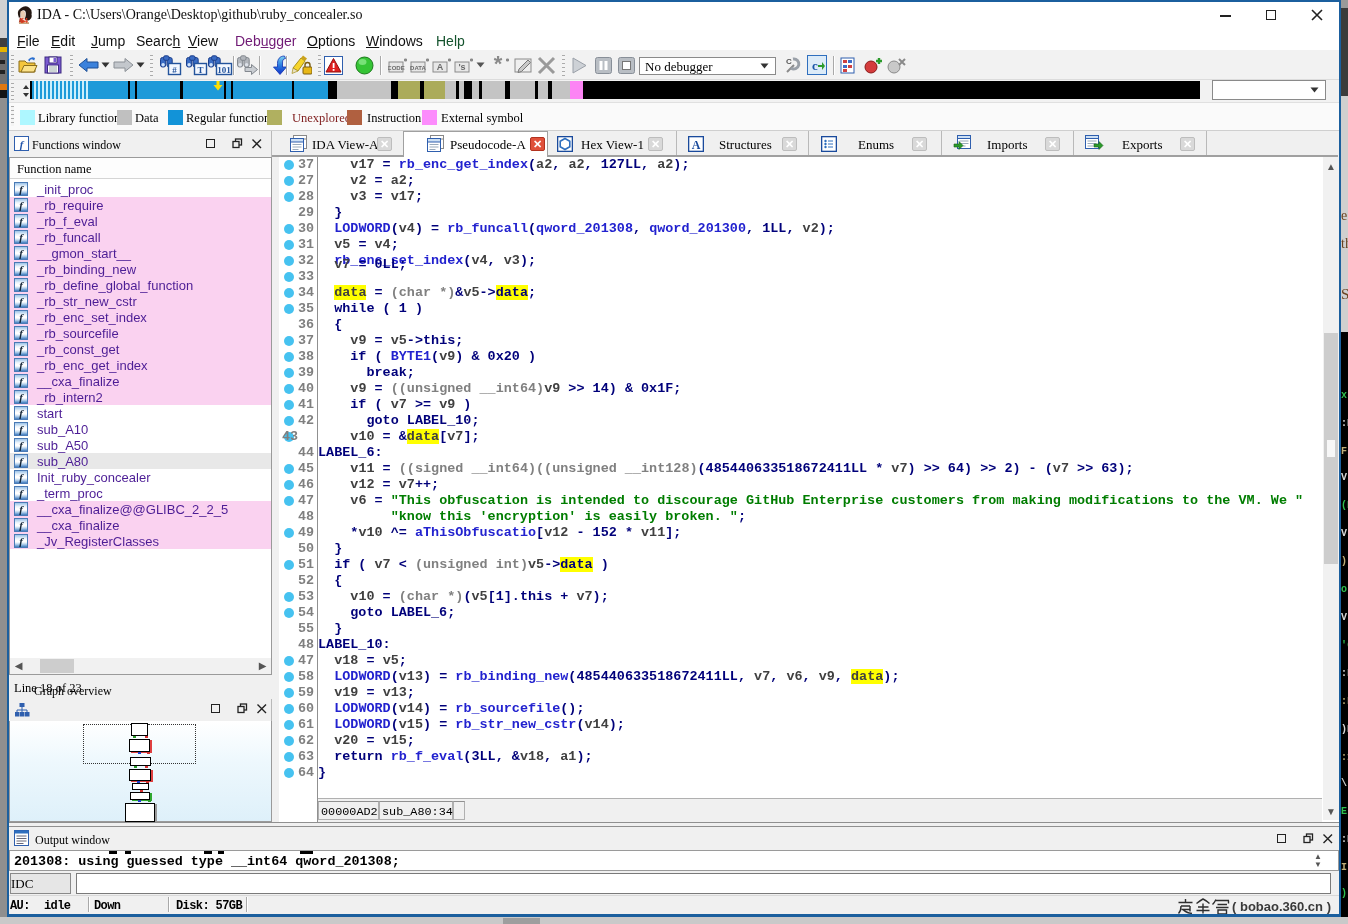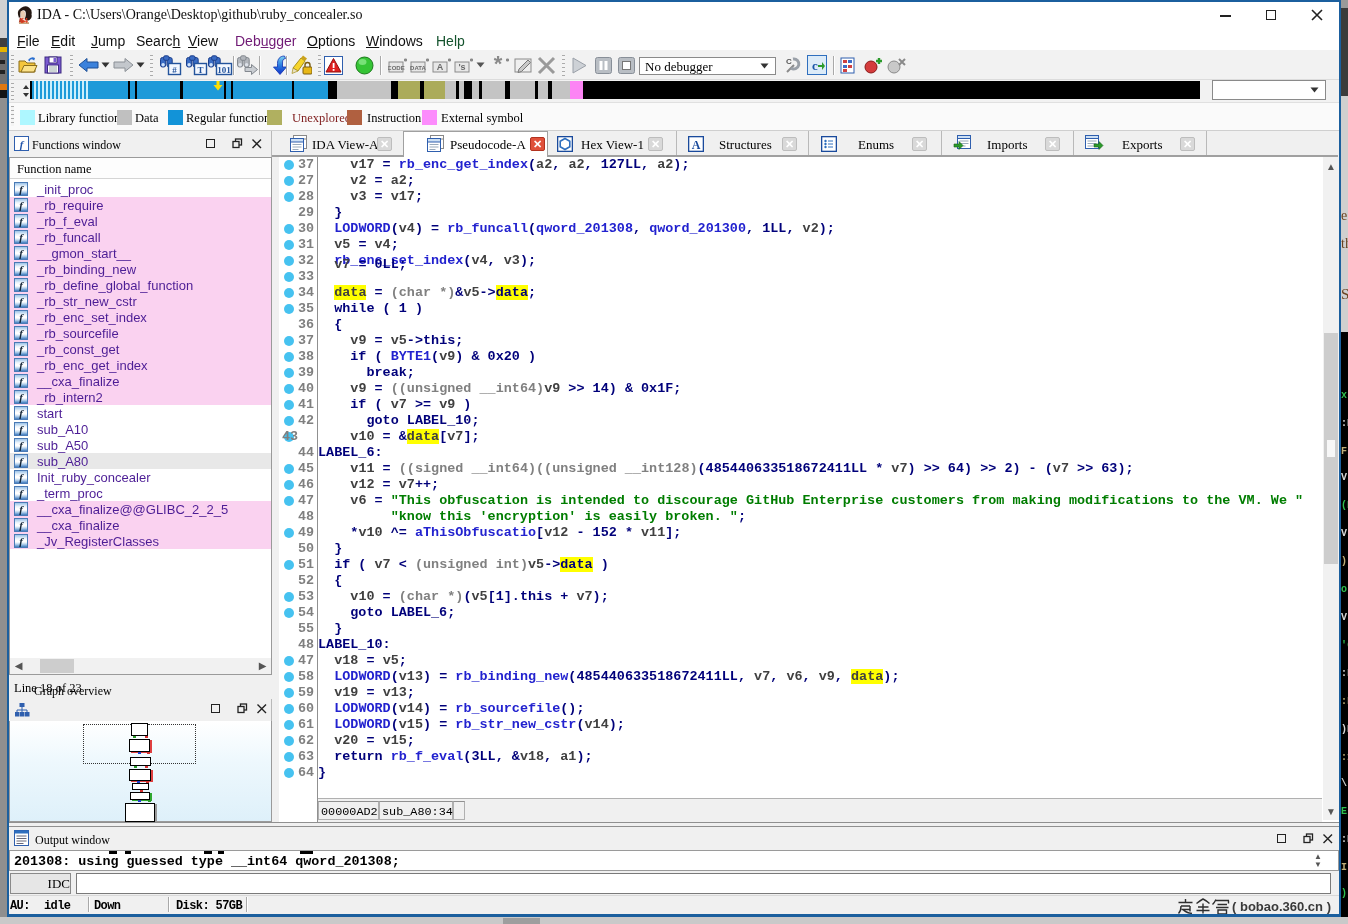--- a/index.html
+++ b/index.html
@@ -667,21 +667,21 @@
 <div class="ab" style="left:9px;top:850px;width:1330px;height:21px;background:#fff;border:1px solid #9a9a9a"></div>
 <div class="ab" style="left:109px;top:851px;width:8px;height:3px;background:#000"></div>
 <div class="ab" style="left:125px;top:851px;width:6px;height:3px;background:#000"></div>
 <div class="ab" style="left:204px;top:851px;width:8px;height:3px;background:#000"></div>
 <div class="ab" style="left:218px;top:851px;width:6px;height:3px;background:#000"></div>
 <div class="ab" style="left:300px;top:851px;width:13px;height:3px;background:#000"></div>
 <div class="ab" style="left:14px;top:854px;font:bold 13.4px 'Liberation Mono',monospace;color:#000;white-space:pre">201308: using guessed type __int64 qword_201308;</div>
 <div class="ab" style="left:1312px;top:852px;width:12px;height:8px;color:#555;font:8px 'Liberation Sans';text-align:center;line-height:9px">▲</div>
 <div class="ab" style="left:1312px;top:860px;width:12px;height:8px;color:#555;font:8px 'Liberation Sans';text-align:center;line-height:9px">▼</div>
 <div class="ab" style="left:9px;top:871px;width:1330px;height:24px;background:#f0f0f0"></div>
-<div class="ab" style="left:10px;top:873px;width:61px;height:21px;background:#e6e6e6;border:1px solid #8a8a8a;font:13px 'Liberation Serif',serif;text-align:right;line-height:19px;color:#000">IDC</div>
+<div class="ab" style="left:10px;top:873px;width:61px;height:21px;background:#e6e6e6;border:1px solid #8a8a8a;font:13px 'Liberation Serif',serif;text-align:left;line-height:19px;color:#000">IDC</div>
 <div class="ab" style="left:76px;top:873px;width:1255px;height:21px;background:#fff;border:1px solid #7a7a7a"></div>
 <div class="ab" style="left:9px;top:895px;width:1330px;height:19px;background:#f0f0f0;border-top:1px solid #d8d8d8"></div>
 <div class="ab" style="left:10px;top:899px;font:bold 12px 'Liberation Mono',monospace;letter-spacing:-0.6px;color:#000;white-space:pre">AU:</div>
 <div class="ab" style="left:44px;top:899px;font:bold 12px 'Liberation Mono',monospace;letter-spacing:-0.6px;color:#000;white-space:pre">idle</div>
 <div class="sep3d" style="left:88px;top:897px;height:15px"></div>
 <div class="ab" style="left:94px;top:899px;font:bold 12px 'Liberation Mono',monospace;letter-spacing:-0.6px;color:#000;white-space:pre">Down</div>
 <div class="sep3d" style="left:168px;top:897px;height:15px"></div>
 <div class="ab" style="left:176px;top:899px;font:bold 12px 'Liberation Mono',monospace;letter-spacing:-0.6px;color:#000;white-space:pre">Disk: 57GB</div>
 <div class="sep3d" style="left:246px;top:897px;height:15px"></div>
 <svg class="ab" style="left:1177px;top:898px" width="54" height="16" viewBox="0 0 54 16" stroke="#2e2e2e" stroke-width="1.4" fill="none">

